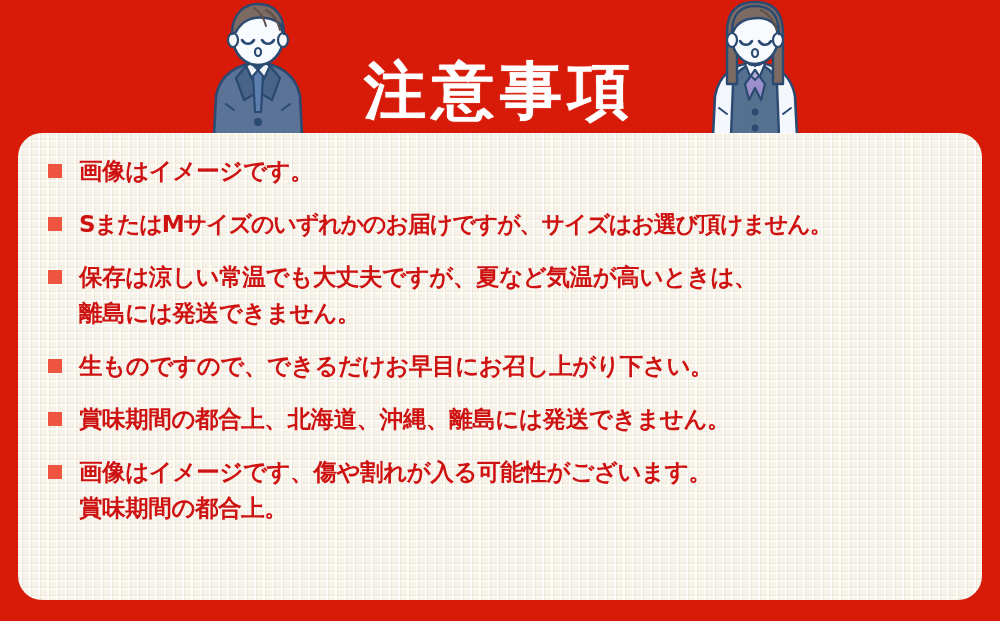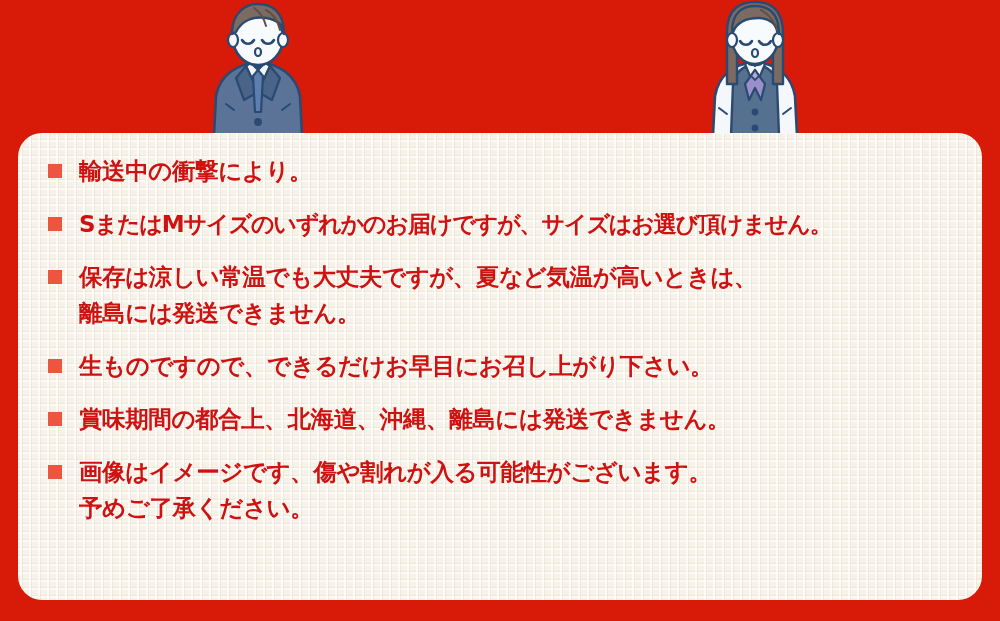--- a/index.html
+++ b/index.html
@@ -162,20 +162,21 @@
         <path d="M58 10 C66 14 70 22 72 30" stroke="#5E4F48" stroke-width="2" fill="none" stroke-linecap="round"></path>
         <path d="M46 8 C52 12 56 18 58 26" stroke="#5E4F48" stroke-width="2" fill="none" stroke-linecap="round"></path>
 
         <path d="M34 40 C37 45 43 45 46 40" stroke="#2B4A72" stroke-width="2.6" fill="none" stroke-linecap="round"></path>
         <path d="M54 40 C57 45 63 45 66 40" stroke="#2B4A72" stroke-width="2.6" fill="none" stroke-linecap="round"></path>
 
         <ellipse cx="50" cy="52" rx="3" ry="4" fill="none" stroke="#2B4A72" stroke-width="2.2"></ellipse>
       </svg>
     </div>
 
+    <h1 class="title">注意事項</h1>
 
     <div class="figure woman">
       <svg width="100" height="135" viewBox="0 0 100 135" xmlns="http://www.w3.org/2000/svg">
 
         <path d="M50 62 C30 64 14 74 10 96 L8 135 L92 135 L90 96 C86 74 70 64 50 62 Z" fill="#F4F8FC" stroke="#2B4A72" stroke-width="2.6" stroke-linejoin="round"></path>
 
         <path d="M50 64 C38 66 30 72 28 84 L26 135 L74 135 L72 84 C70 72 62 66 50 64 Z" fill="#56708F" stroke="#2B4A72" stroke-width="2.4" stroke-linejoin="round"></path>
 
         <path d="M40 64 L50 88 L60 64 L55 61 L50 66 L45 61 Z" fill="#F4F8FC" stroke="#2B4A72" stroke-width="2.2" stroke-linejoin="round"></path>
 
@@ -206,21 +207,21 @@
         <ellipse cx="50" cy="53" rx="3" ry="4" fill="none" stroke="#2B4A72" stroke-width="2.2"></ellipse>
       </svg>
     </div>
   </div>
 
   <div class="panel">
     <ul class="notice-list" id="notice-list" style="list-style: none; margin: 0px; padding: 0px;">
         <li class="notice-item">
           <span class="bullet" style="background: rgb(238, 85, 64);"></span>
           <div class="notice-lines">
-            <div class="notice-line" style="color: rgb(206, 18, 17);">輸送中の衝撃により。</div>
+            <div class="notice-line" style="color: rgb(206, 18, 17);">画像はイメージです。</div>
           </div>
         </li>
         <li class="notice-item">
           <span class="bullet" style="background: rgb(238, 85, 64);"></span>
           <div class="notice-lines">
             <div class="notice-line wide" style="color: rgb(206, 18, 17);">SまたはMサイズのいずれかのお届けですが、サイズはお選び頂けません。</div>
           </div>
         </li>
         <li class="notice-item">
           <span class="bullet" style="background: rgb(238, 85, 64);"></span>
@@ -238,19 +239,19 @@
         <li class="notice-item">
           <span class="bullet" style="background: rgb(238, 85, 64);"></span>
           <div class="notice-lines">
             <div class="notice-line" style="color: rgb(206, 18, 17);">賞味期間の都合上、北海道、沖縄、離島には発送できません。</div>
           </div>
         </li>
         <li class="notice-item">
           <span class="bullet" style="background: rgb(238, 85, 64);"></span>
           <div class="notice-lines">
             <div class="notice-line" style="color: rgb(206, 18, 17);">画像はイメージです、傷や割れが入る可能性がございます。</div>
-            <div class="notice-line" style="color: rgb(206, 18, 17);">予めご了承ください。</div>
+            <div class="notice-line" style="color: rgb(206, 18, 17);">賞味期間の都合上。</div>
           </div>
         </li>
       </ul>
   </div>
 
 </div>
 
 </body></html>

